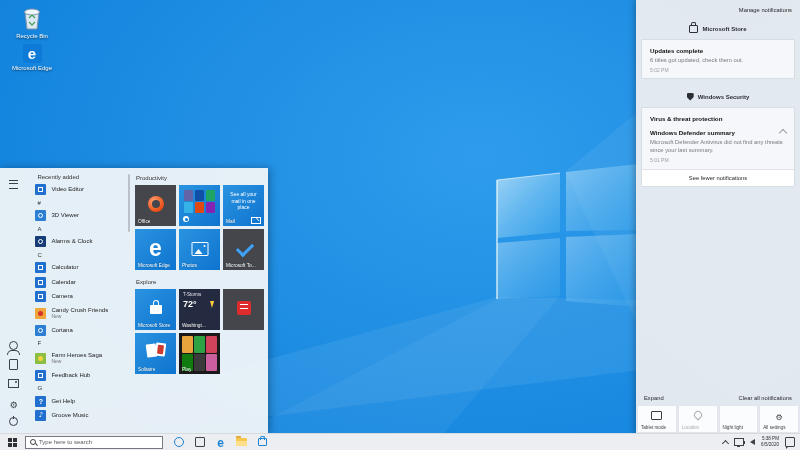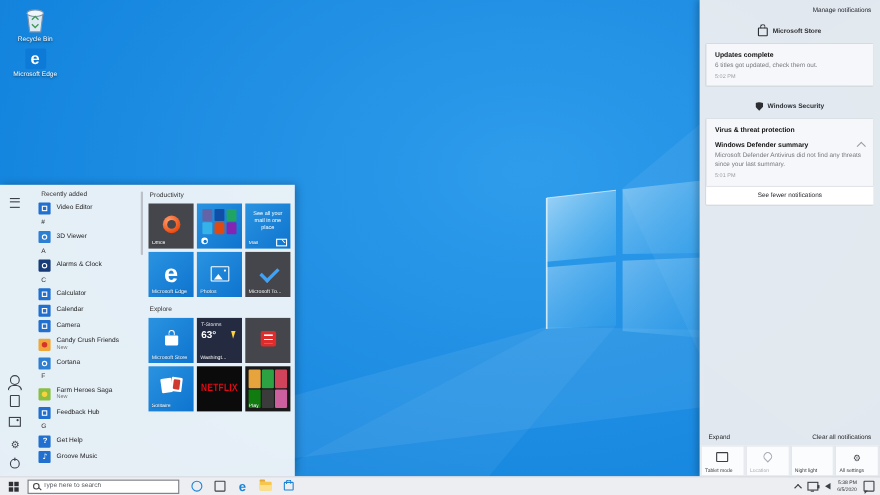--- a/index.html
+++ b/index.html
@@ -358,36 +358,33 @@
           </div>
         </div>
         <div class="tg-title second">Explore</div>
         <div class="tg-grid">
           <div class="tile tile-store">
             <span class="bag-fill cic"></span>
             <span class="tl">Microsoft Store</span>
           </div>
           <div class="tile tile-weather">
             <span class="w-cond">T-Storms</span>
-            <span class="w-temp">63°</span>
+            <span class="w-temp">72°</span>
             <span class="w-bolt"></span>
             <span class="tl">Washingt...</span>
           </div>
           <div class="tile tile-news">
             <span class="news-ic cic"></span>
           </div>
           <div class="tile tile-solitaire">
             <span class="sol">
               <i></i>
               <i></i>
             </span>
             <span class="tl">Solitaire</span>
-          </div>
-          <div class="tile tile-netflix">
-            <span class="nfx">NETFLIX</span>
           </div>
           <div class="tile tile-play">
             <span class="mini6 play6">
               <i style="background: rgb(231, 163, 60);"></i>
               <i style="background: rgb(44, 162, 67);"></i>
               <i style="background: rgb(208, 67, 90);"></i>
               <i style="background: rgb(16, 124, 16);"></i>
               <i style="background: rgb(59, 59, 59);"></i>
               <i style="background: rgb(204, 95, 158);"></i>
             </span>

